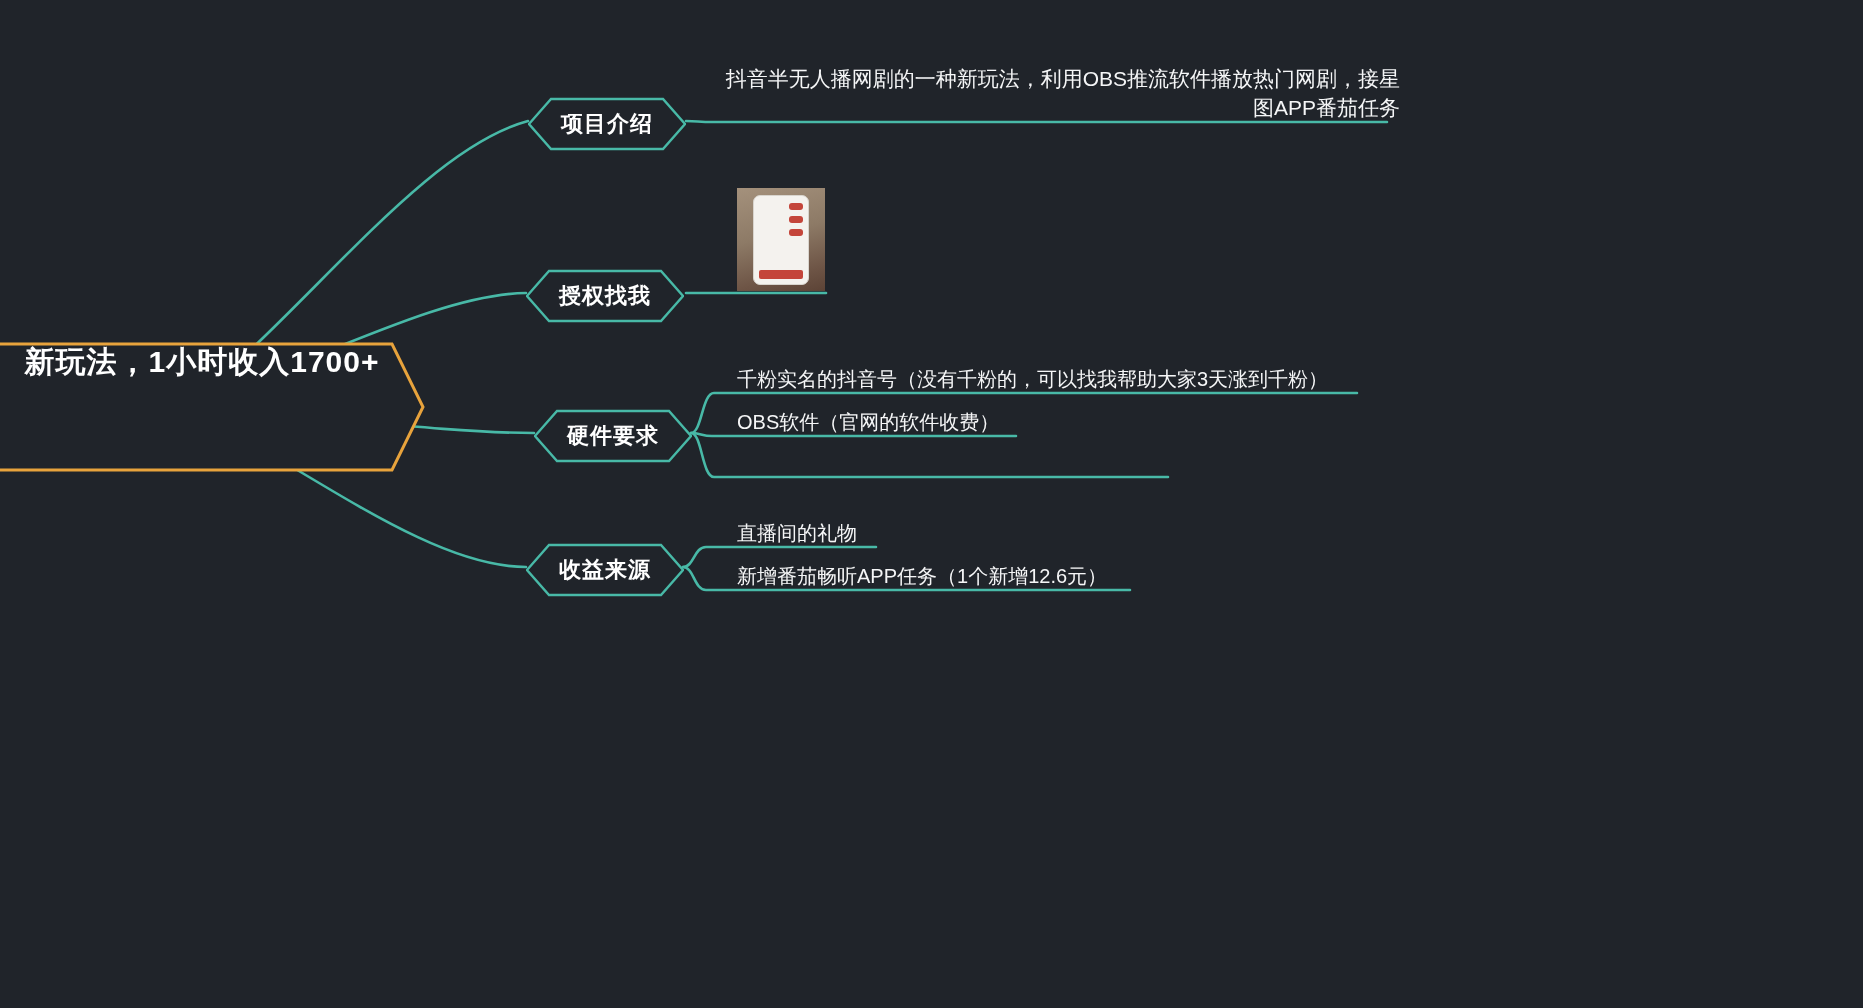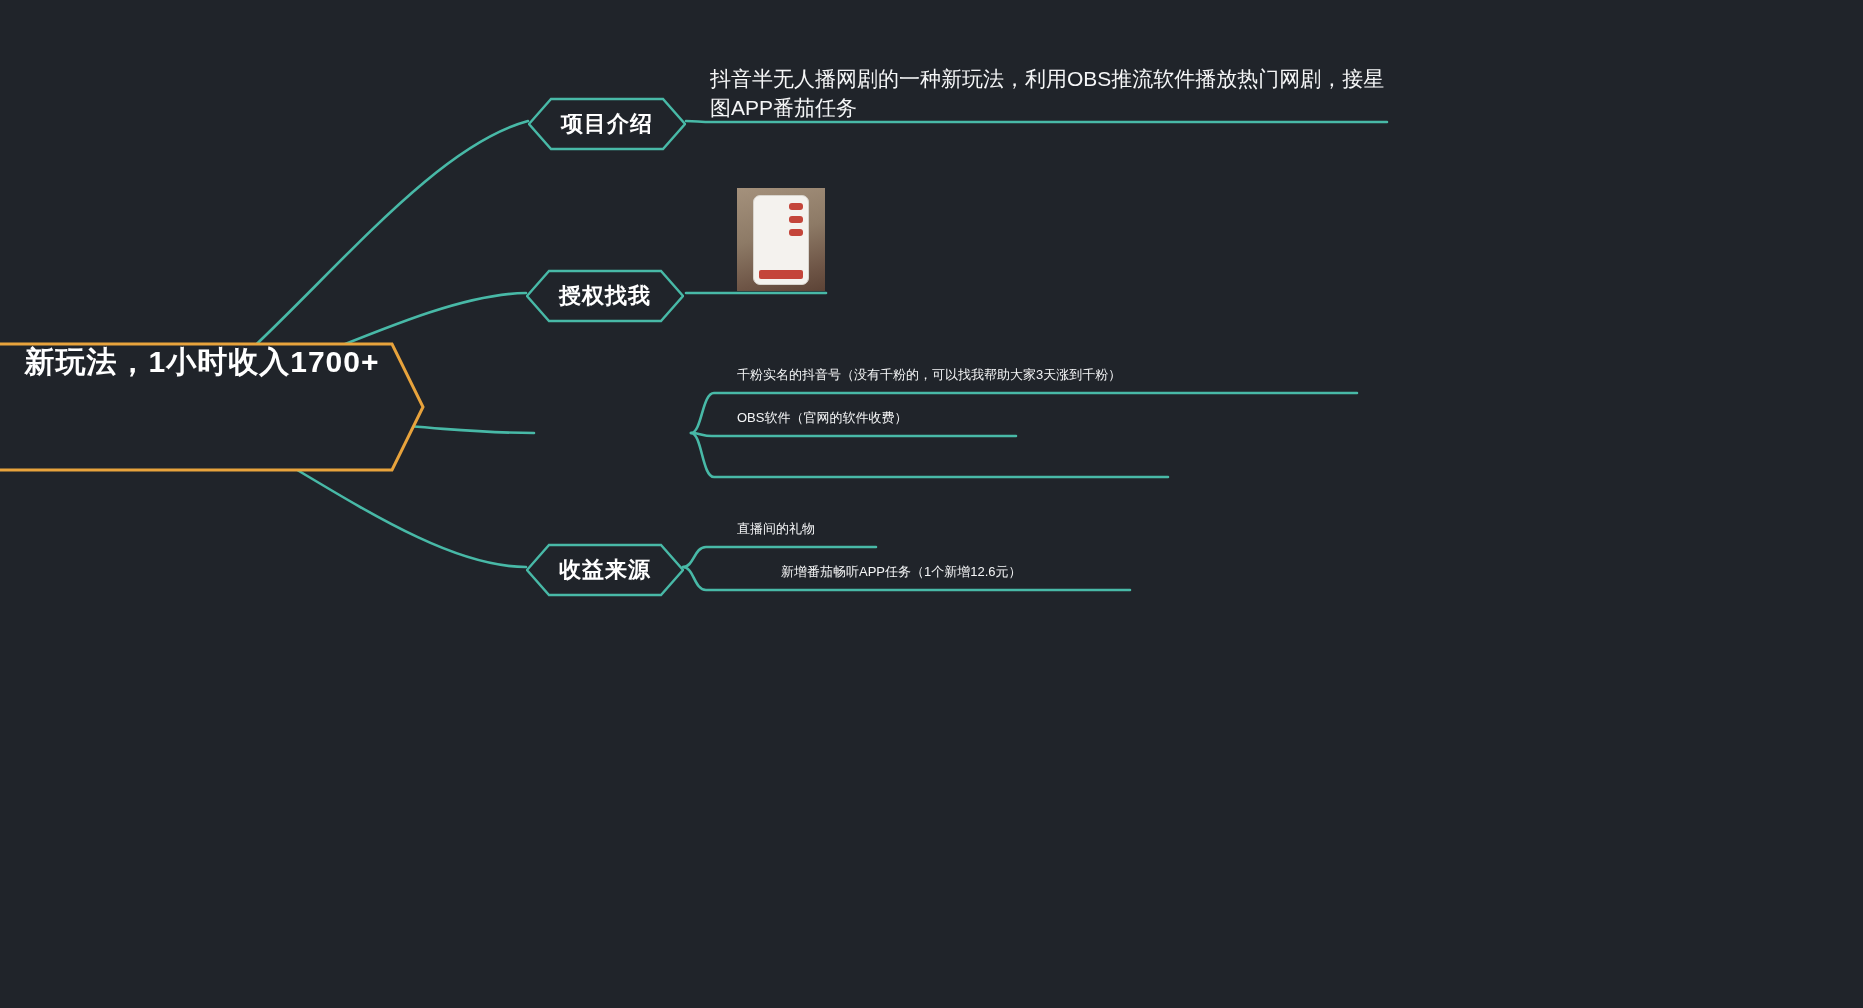--- a/index.html
+++ b/index.html
@@ -57,36 +57,36 @@
   .node-1 { left: 528px; top: 94px; }
   .node-2 { left: 526px; top: 266px; }
   .node-3 { left: 534px; top: 406px; }
   .node-4 { left: 526px; top: 540px; }
 
   
   .leaf {
     position: absolute;
     z-index: 2;
     color: #f5f6f7;
-    font-size: 13px;
+    font-size: 20px;
     white-space: nowrap;
   }
   .leaf-intro {
     left: 710px; top: 64px;
     width: 690px;
-    text-align: left;
+    text-align: right;
     font-size: 21px;
     line-height: 29px;
     white-space: normal;
   }
   .leaf-hw1  { left: 737px; top: 366px; }
   .leaf-hw2  { left: 737px; top: 409px; }
   .leaf-hw3  { left: 737px; top: 451px; }
   .leaf-src1 { left: 737px; top: 520px; }
-  .leaf-src2 { left: 737px; top: 563px; margin-left: 44px; }
+  .leaf-src2 { left: 737px; top: 563px; }
 
   
   .photo {
     position: absolute;
     left: 737px; top: 188px;
     width: 88px; height: 103px;
     z-index: 2;
     background: linear-gradient(165deg, #a4917c 0%, #8d7a66 45%, #6e5546 80%, #5c4336 100%);
     display: flex; align-items: center; justify-content: center;
   }
@@ -141,20 +141,26 @@
     <span class="label">项目介绍</span>
   </div>
 
   <div class="node node-2">
     <svg viewBox="0 0 158 54" xmlns="http://www.w3.org/2000/svg">
       <polygon points="1,27 23,2 135,2 157,27 135,52 23,52" fill="#20242a" stroke="#48b9a7" stroke-width="2.4"></polygon>
     </svg>
     <span class="label">授权找我</span>
   </div>
 
+  <div class="node node-3">
+    <svg viewBox="0 0 158 54" xmlns="http://www.w3.org/2000/svg">
+      <polygon points="1,27 23,2 135,2 157,27 135,52 23,52" fill="#20242a" stroke="#48b9a7" stroke-width="2.4"></polygon>
+    </svg>
+    <span class="label">硬件要求</span>
+  </div>
 
   <div class="node node-4">
     <svg viewBox="0 0 158 54" xmlns="http://www.w3.org/2000/svg">
       <polygon points="1,27 23,2 135,2 157,27 135,52 23,52" fill="#20242a" stroke="#48b9a7" stroke-width="2.4"></polygon>
     </svg>
     <span class="label">收益来源</span>
   </div>
 
   <div class="leaf leaf-intro">抖音半无人播网剧的一种新玩法，利用OBS推流软件播放热门网剧，接星图APP番茄任务</div>
 

